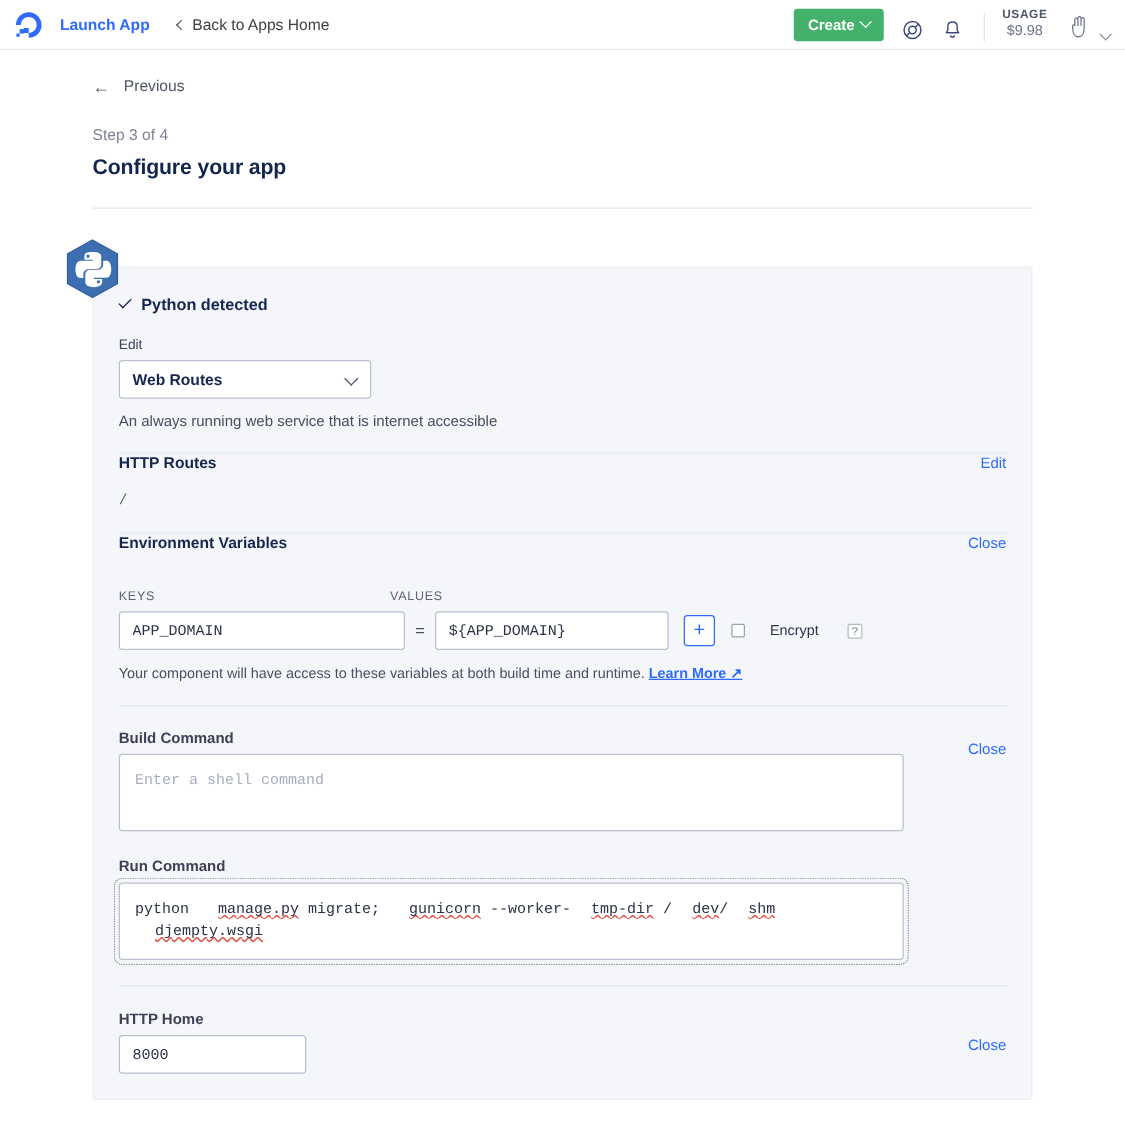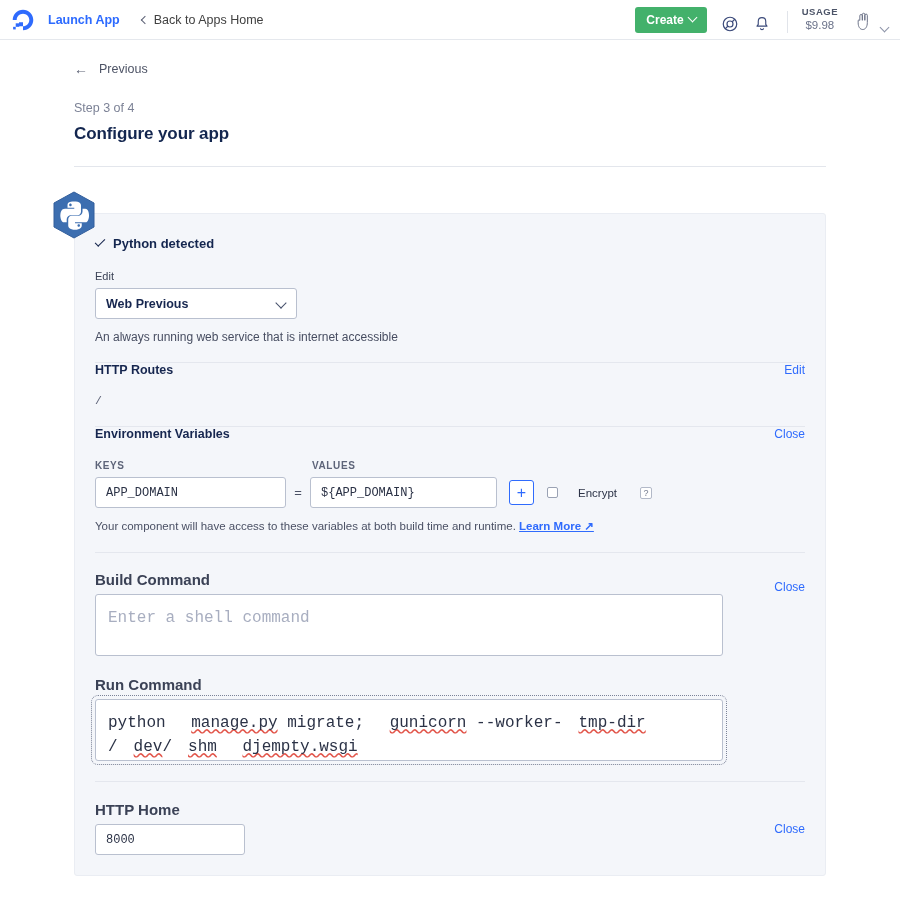--- a/index.html
+++ b/index.html
@@ -96,21 +96,21 @@
   }
   .check {
     display: inline-block; width: 10px; height: 5px;
     border-left: 1.8px solid #16264f; border-bottom: 1.8px solid #16264f;
     transform: rotate(-45deg); position: relative; top: -2px;
   }
 
   .fld-label {
     font-size: 11px; color: #3b4256; margin-bottom: 6px;
   }
-  .fld-label.bold { font-weight: bold; font-size: 15px; }
+  .fld-label.bold { font-weight: bold; font-size: 12px; }
   .select-box {
     width: 202px; height: 31px; background: #fff; border: 1px solid #b9c0cf;
     border-radius: 3px; display: flex; align-items: center;
     padding: 0 10px; font-size: 12.5px; font-weight: bold; color: #16264f;
     cursor: pointer; position: relative;
   }
   .sel-chev {
     position: absolute; right: 11px; top: 10px; width: 8px; height: 8px;
     border-right: 1.5px solid #46506b; border-bottom: 1.5px solid #46506b;
     transform: rotate(45deg);
@@ -121,21 +121,21 @@
 
   .sec-head {
     display: flex; justify-content: space-between;
   }
   .sec-title { font-size: 12.5px; font-weight: bold; color: #16264f; }
   .link { color: #2f6bfd; font-size: 12px; cursor: pointer; }
   .route-val { margin-top: 17px; font-size: 11.5px; color: #5d6377; font-family: "Liberation Mono", monospace; }
 
   .kv-heads { display: flex; margin-top: 19px; }
   .kv-heads .kh {
-    font-size: 10px; font-weight: bold; color: #5d6479; letter-spacing: .6px;
+    font-size: 10px; font-weight: normal; color: #5d6479; letter-spacing: .6px; margin-top: 12px;
   }
   .kv-row { display: flex; align-items: center; margin-top: 6px; }
   .inp {
     background: #fff; border: 1px solid #b9c0cf; border-radius: 3px;
     height: 31px; font-size: 12px; font-family: "Liberation Mono", monospace;
     color: #2b3246; padding: 0 10px; outline: none;
   }
   .eq { width: 24px; text-align: center; font-size: 13px; color: #4b5165; }
   .plus-btn {
     width: 25px; height: 25px; margin-left: 12px; border: 1.5px solid #2f6bfd;
@@ -150,21 +150,21 @@
     font-size: 9px; line-height: 10px; text-align: center; color: #767d90;
     background: #fff; cursor: pointer; margin-left: 3px;
   }
   .note { margin-top: 11px; font-size: 11.5px; color: #4a5064; }
   .note a { color: #2f6bfd; text-decoration: underline; font-weight: bold; }
 
   .cmd-block { margin-top: 18px; position: relative; }
   .cmd-close { position: absolute; right: 0; top: 9px; }
   .ta {
     width: 628px; height: 62px; background: #fff; border: 1px solid #b9c0cf;
-    border-radius: 3px; padding: 11px 12px; font-size: 16px;
+    border-radius: 3px; padding: 11px 12px; font-size: 12px;
     font-family: "Liberation Mono", monospace; color: #2b3246;
     resize: none; outline: none; line-height: 1.5;
   }
   .ta::placeholder { color: #a8aec0; }
   .ta.focused {
     outline: 1px dotted #7b8297; outline-offset: 3px;
   }
   .spell { text-decoration: underline wavy #e2574c; text-decoration-skip-ink: none; padding-left: 16px; }
 
   .port-block { margin-top: 19px; position: relative; }
@@ -242,21 +242,21 @@
     <div class="card">
 
       <div class="detected">
         <span class="check"></span>
         <span>Python detected</span>
       </div>
 
       <div style="margin-top:19px;">
         <div class="fld-label">Edit</div>
         <div class="select-box">
-          <span>Web Previous</span>
+          <span>Web Routes</span>
           <span class="sel-chev"></span>
         </div>
         <div class="help-txt">An always running web service that is internet accessible</div>
       </div>
 
       <div class="divider"></div>
 
       <div class="sec-head">
         <span class="sec-title">HTTP Routes</span>
         <span class="link">Edit</span>
@@ -269,21 +269,21 @@
         <span class="sec-title">Environment Variables</span>
         <span class="link">Close</span>
       </div>
 
       <div class="kv-heads">
         <span class="kh" style="width:217px;">KEYS</span>
         <span class="kh">VALUES</span>
       </div>
 
       <div class="kv-row">
-        <input class="inp" style="width: 191px;" value="APP_DOMAIN">
+        <input class="inp" style="width: 229px;" value="APP_DOMAIN">
         <span class="eq">=</span>
         <input class="inp" style="width: 187px;" value="${APP_DOMAIN}">
         <button class="plus-btn">+</button>
         <span class="encrypt-wrap">
           <span class="cbox"></span>
           <span class="encrypt-lbl">Encrypt</span>
           <span class="qmark">?</span>
         </span>
       </div>
 

